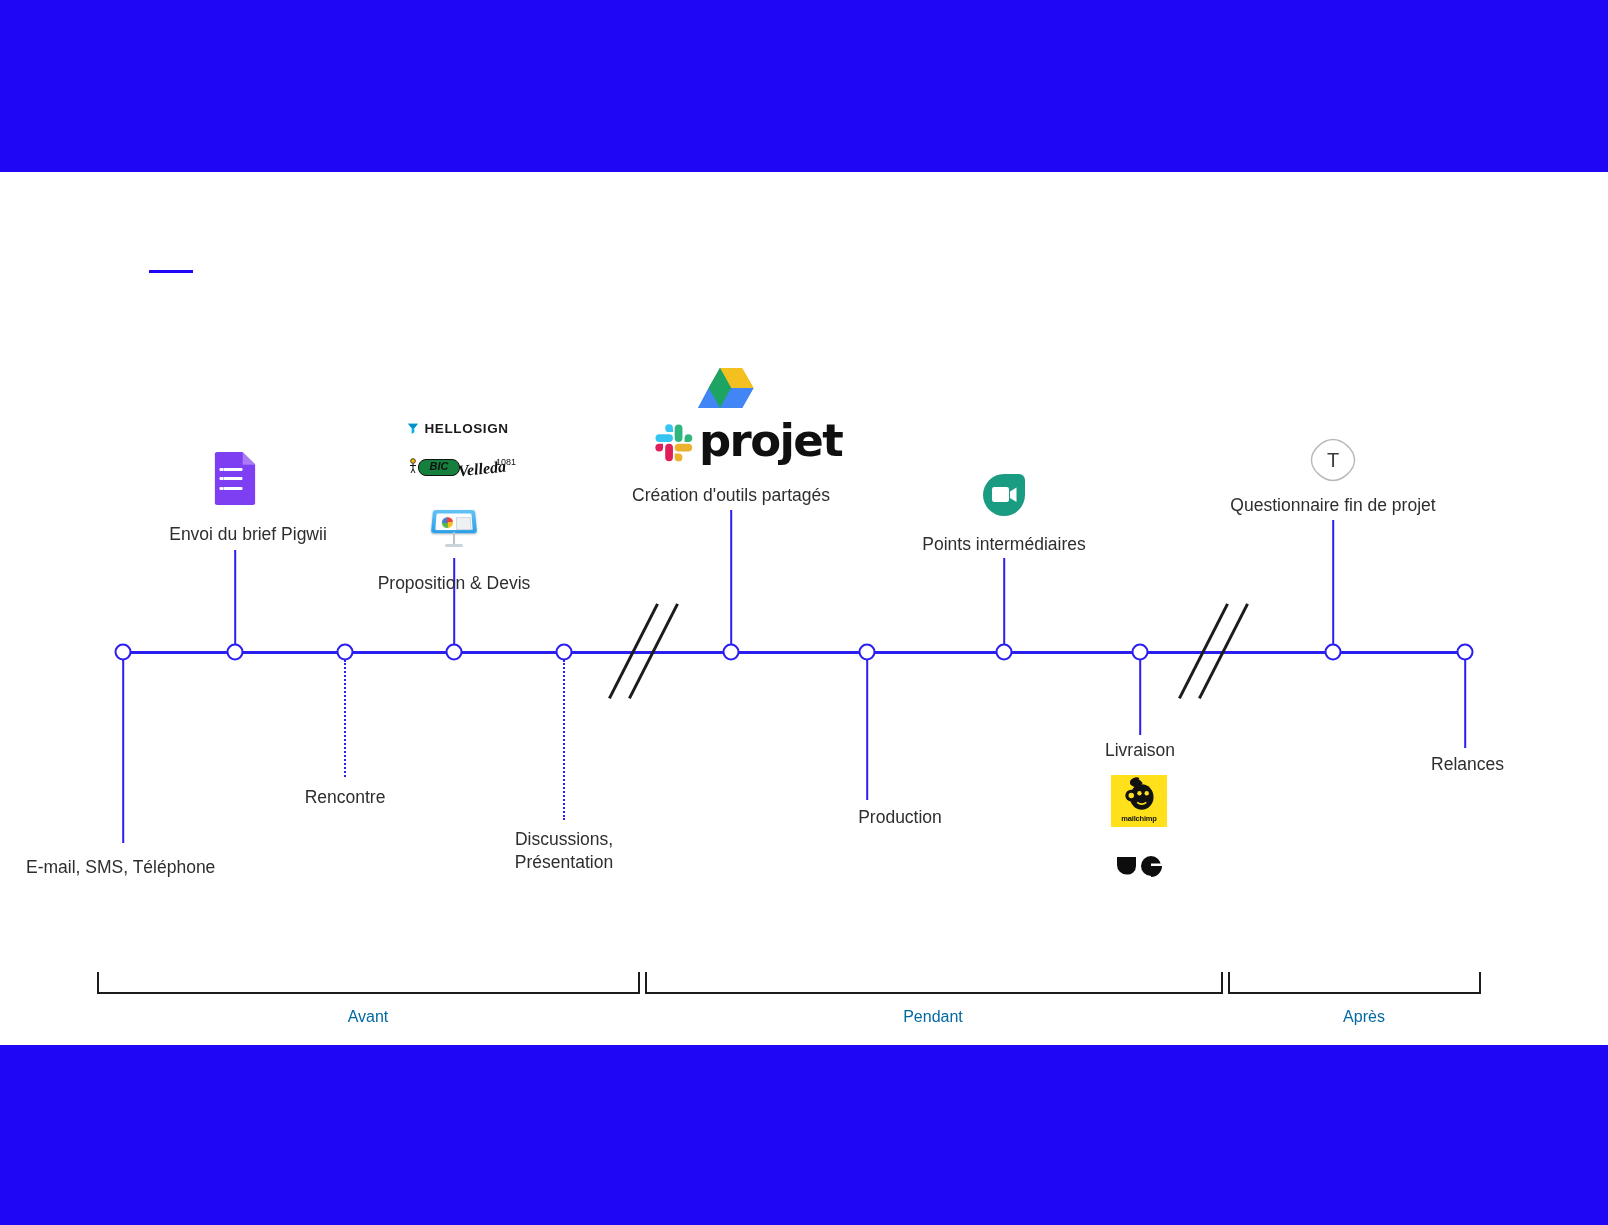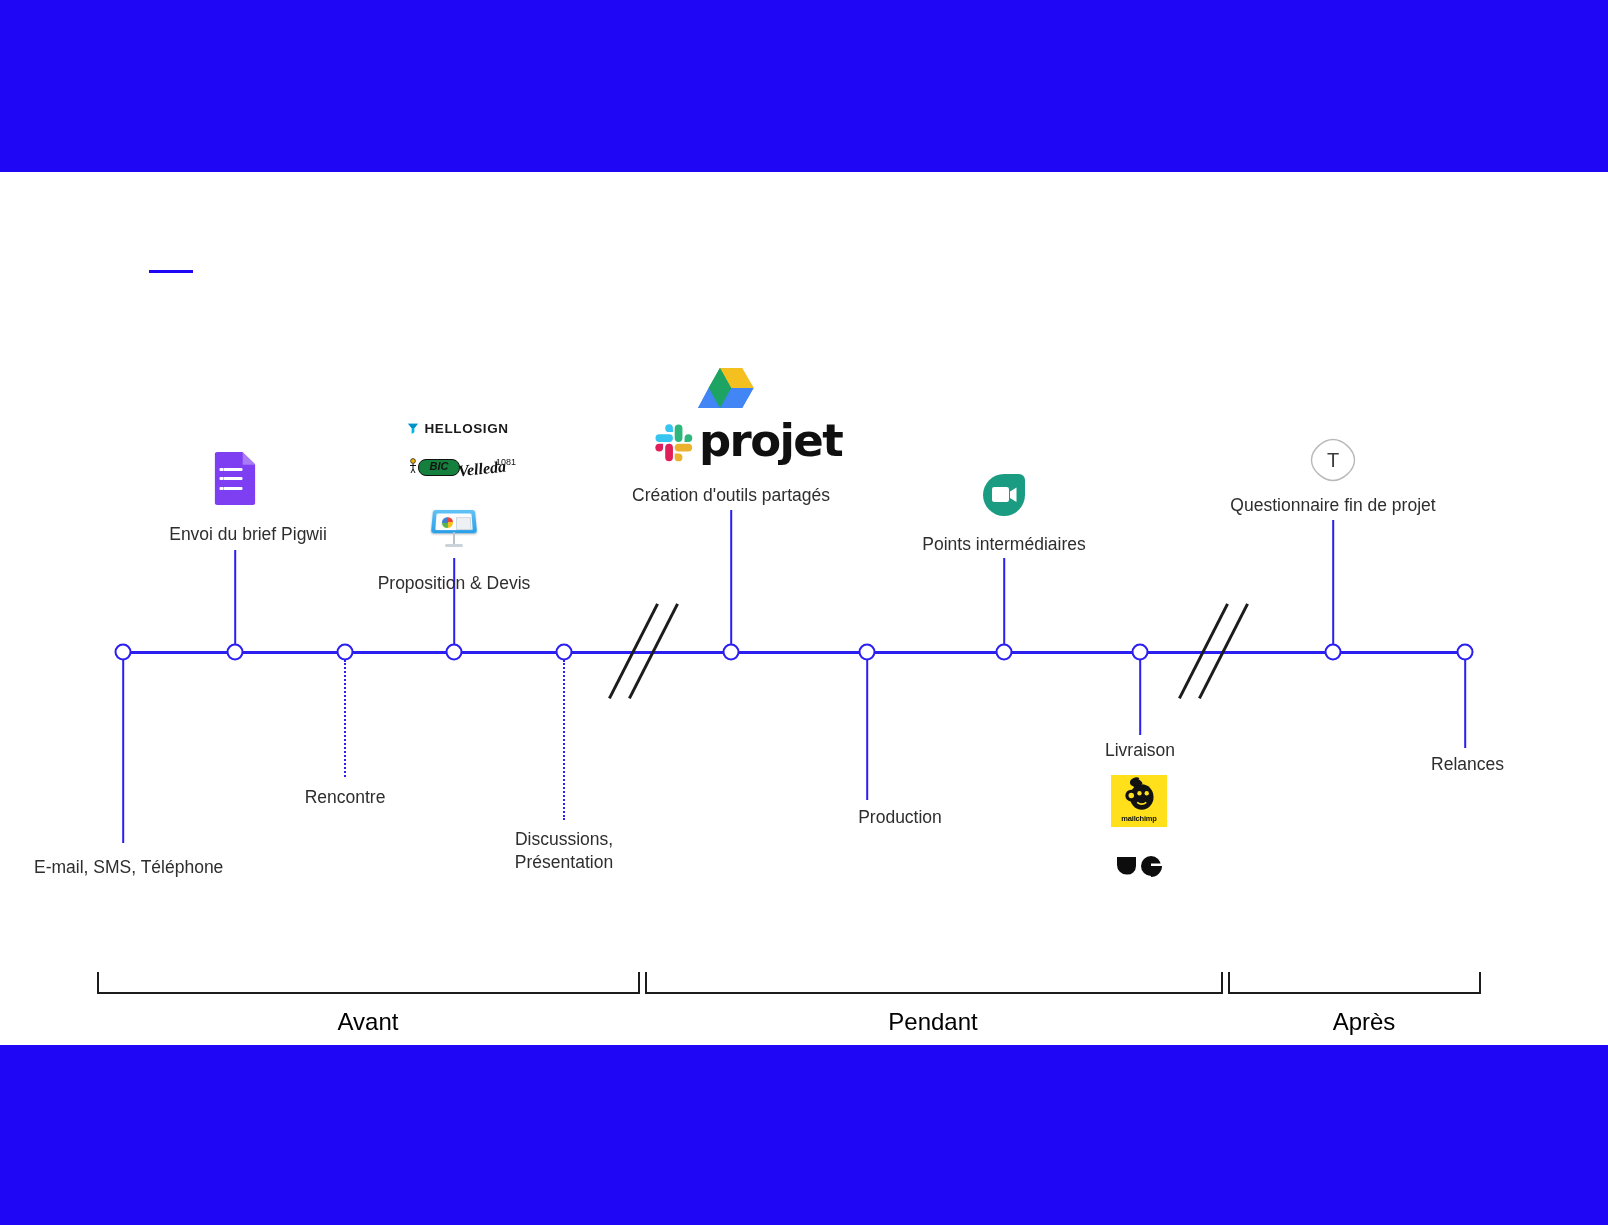--- a/index.html
+++ b/index.html
@@ -41,21 +41,21 @@
   .stem{position:absolute;width:1.6px;background:#2b1ef0;transform:translateX(-50%);}
   .stem.dotted{
     background:none;width:0;
     border-left:2px dotted #2b1ef0;
   }
   .lbl{
     position:absolute;font-size:17.5px;color:#2e2e2e;
     line-height:1.32;white-space:pre;
   }
   .lbl.c{transform:translateX(-50%);text-align:center;}
-  .lbl.l{text-align:left;margin-left:8px;}
+  .lbl.l{text-align:left;}
   .lbl.r{text-align:right;transform:translateX(-100%);}
 
   
   .brk{position:absolute;}
   .brk i{
     position:absolute;display:block;width:2.6px;height:106px;
     background:#1c1c1c;transform:rotate(27deg);transform-origin:50% 50%;
   }
 
   
@@ -150,21 +150,21 @@
   .typeform{position:relative;width:46px;height:44px;}
   .tf-t{
     position:absolute;left:0;top:0;width:46px;height:44px;
     display:flex;align-items:center;justify-content:center;
     font-size:20px;color:#3c3c3c;font-family:"Liberation Sans",sans-serif;
   }
 
   
   .bracket{position:absolute;height:22px;border:2px solid #1c1c1c;border-top:none;
     box-sizing:border-box;}
-  .phase-lbl{position:absolute;font-size:24px;color:#000000;transform:translateX(-50%);}
+  .phase-lbl{position:absolute;font-size:16px;color:#0369a1;transform:translateX(-50%);}
 </style>
 </head>
 <body>
 
 <div id="band-top" class="band"></div>
 <div id="band-bottom" class="band"></div>
 
 <div id="title-block">
   <div id="title-rule"></div>
 </div>

